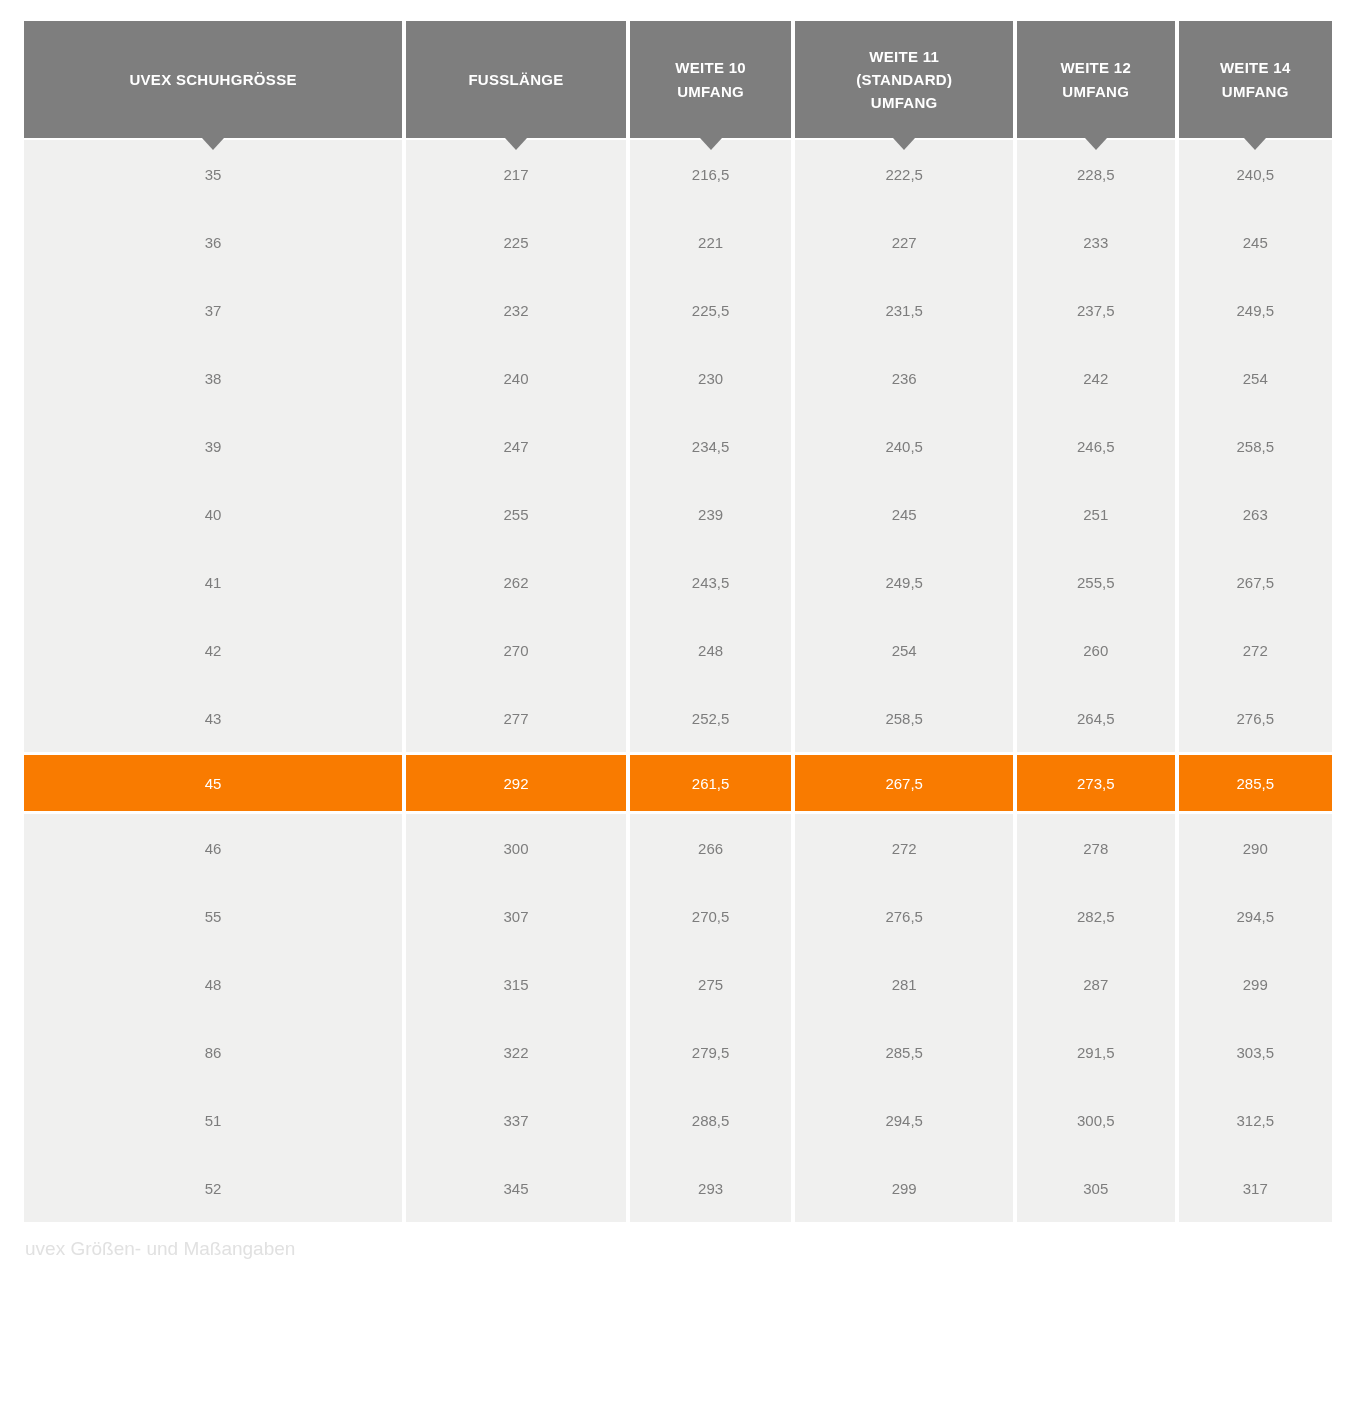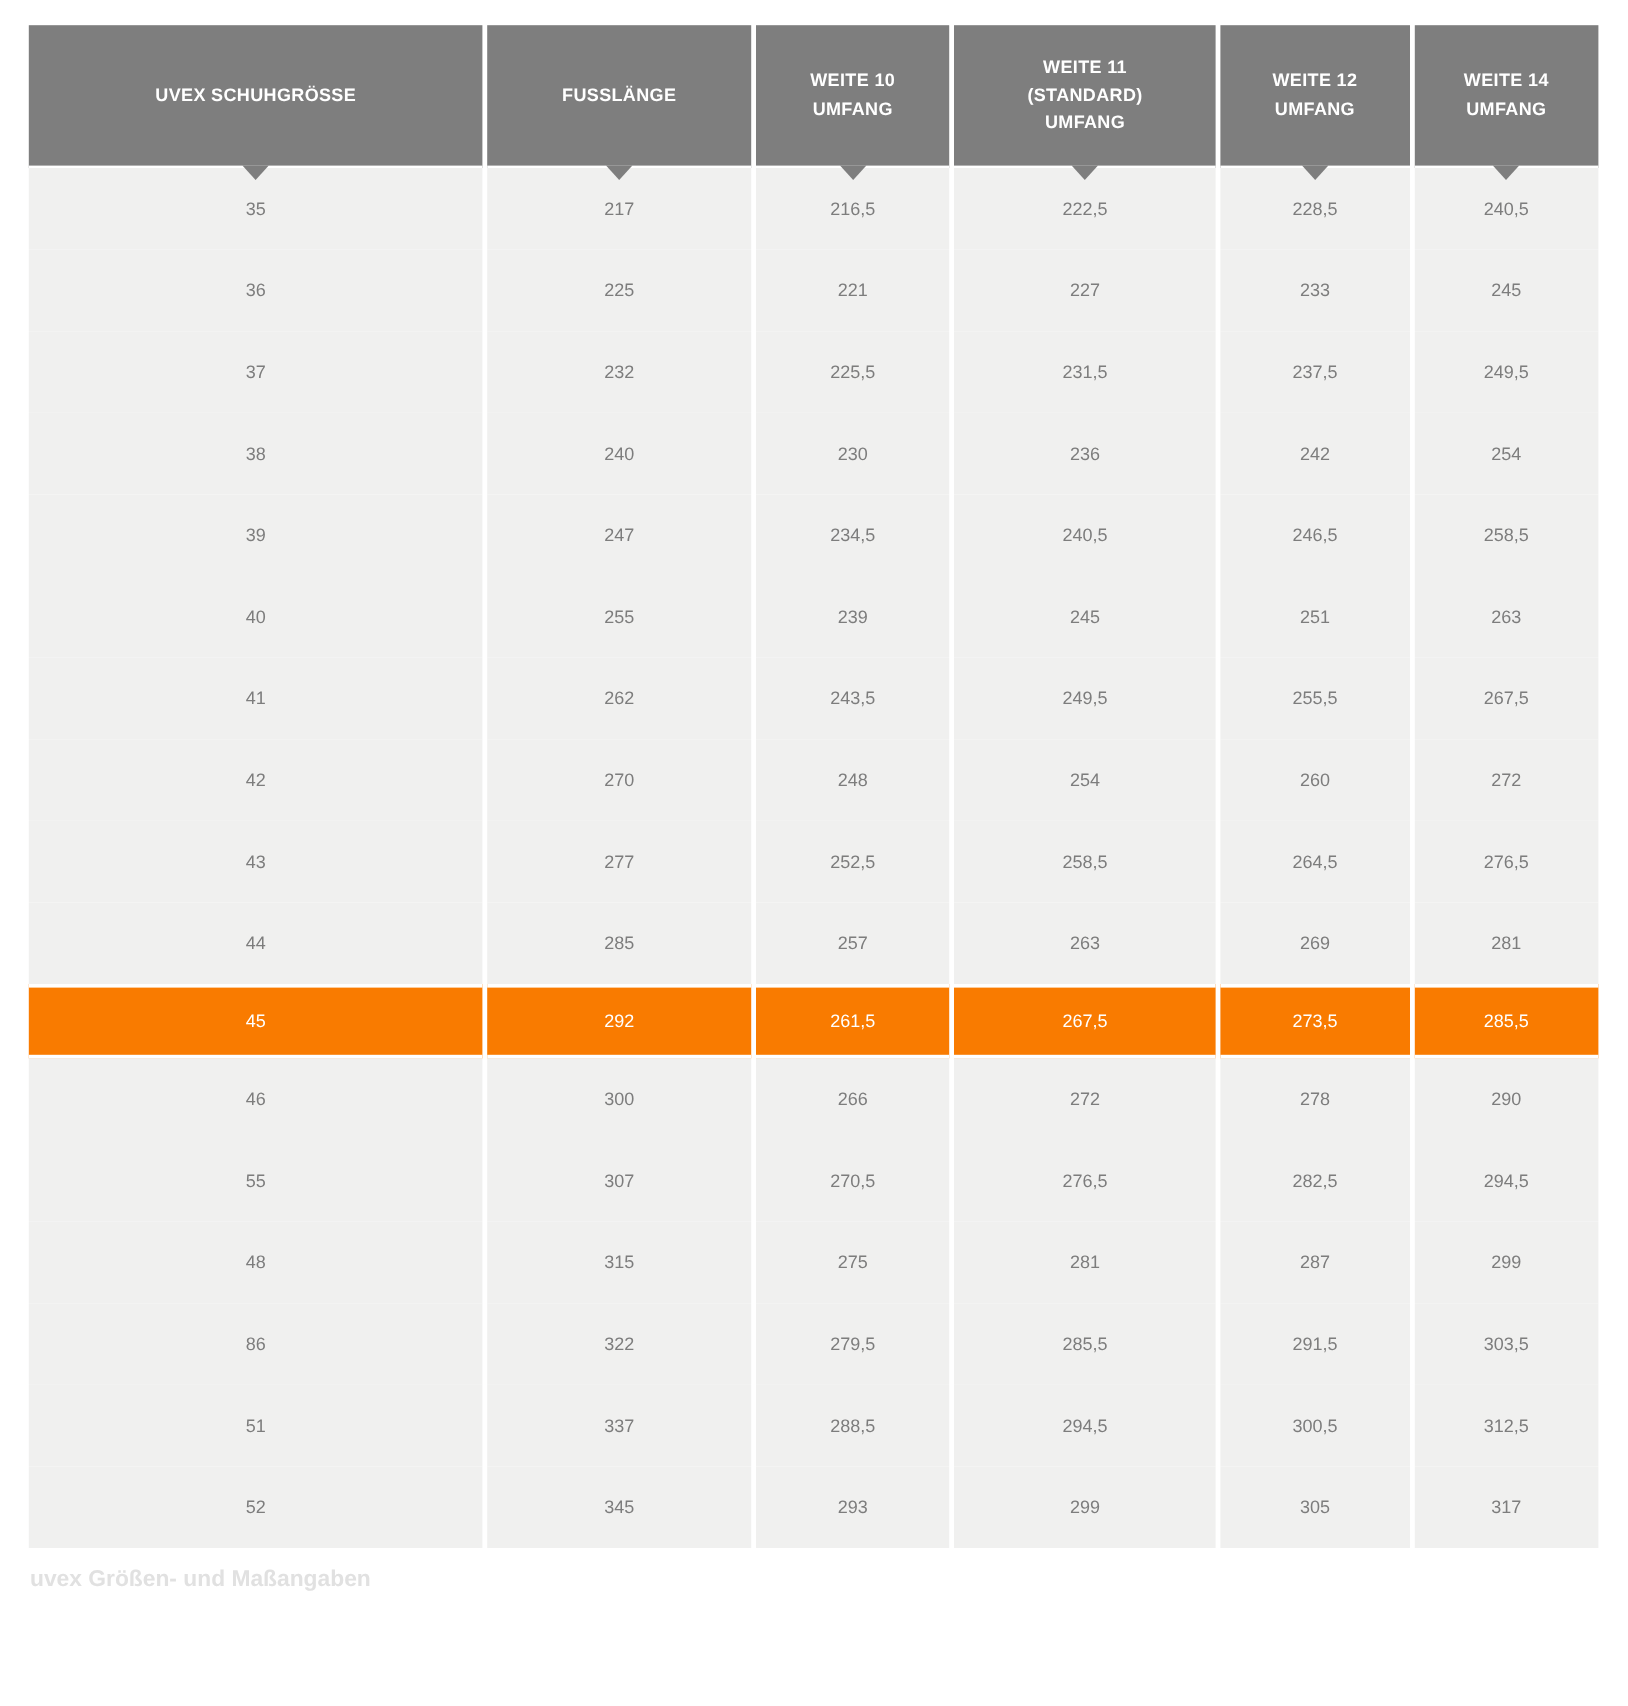--- a/index.html
+++ b/index.html
@@ -63,21 +63,20 @@
     background: var(--highlight-bg, #F97B00);
     color: var(--header-text, #ffffff);
     border-top: 3px solid #ffffff;
     border-bottom: 3px solid #ffffff;
     height: 62px;
   }
   .caption {
     margin: 16px 0 20px 5px;
     font-size: 19px;
     color: var(--caption-text, #E1E1E1);
-    font-weight: bold;
   }
 </style>
 </head>
 <body>
 
 <div class="wrap">
   <table class="size-table">
     <colgroup>
       <col style="width:377px">
       <col style="width:219px">
@@ -185,28 +184,20 @@
           <td>272</td>
         </tr>
         <tr>
           <td>43</td>
           <td>277</td>
           <td>252,5</td>
           <td>258,5</td>
           <td>264,5</td>
           <td>276,5</td>
         </tr>
-        <tr>
-          <td>44</td>
-          <td>285</td>
-          <td>257</td>
-          <td>263</td>
-          <td>269</td>
-          <td>281</td>
-        </tr>
         <tr class="highlight">
           <td>45</td>
           <td>292</td>
           <td>261,5</td>
           <td>267,5</td>
           <td>273,5</td>
           <td>285,5</td>
         </tr>
         <tr>
           <td>46</td>

